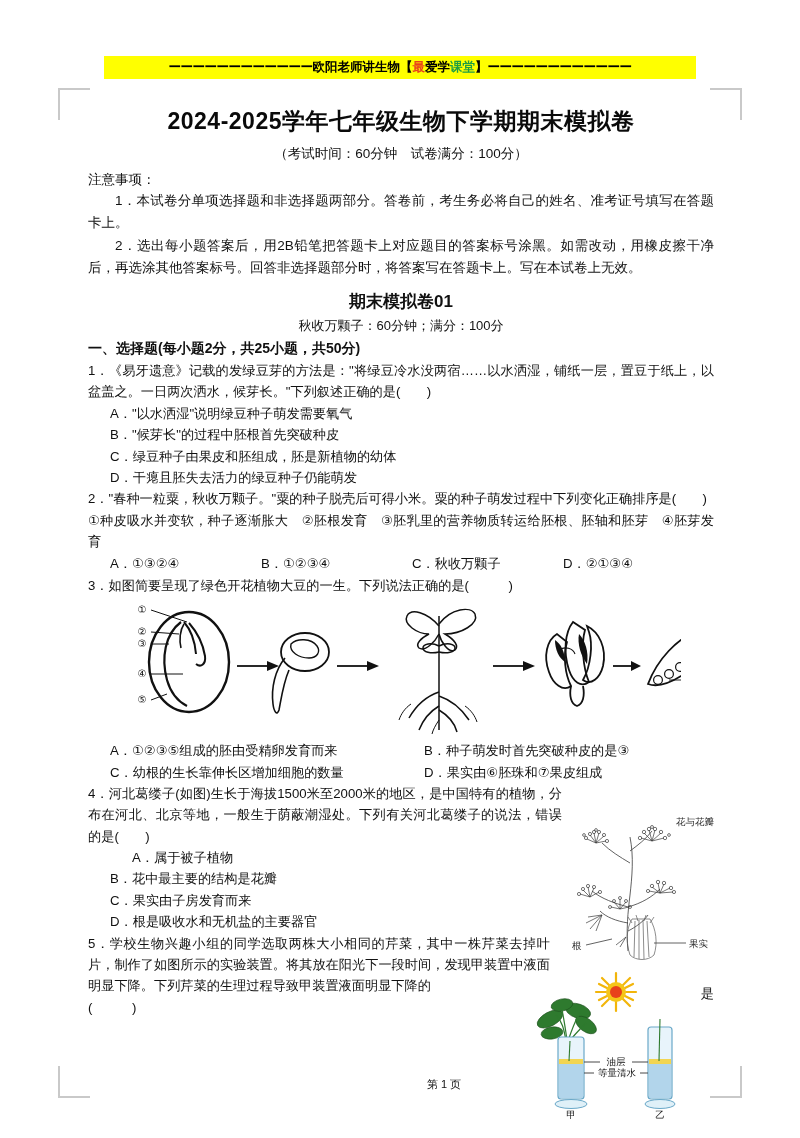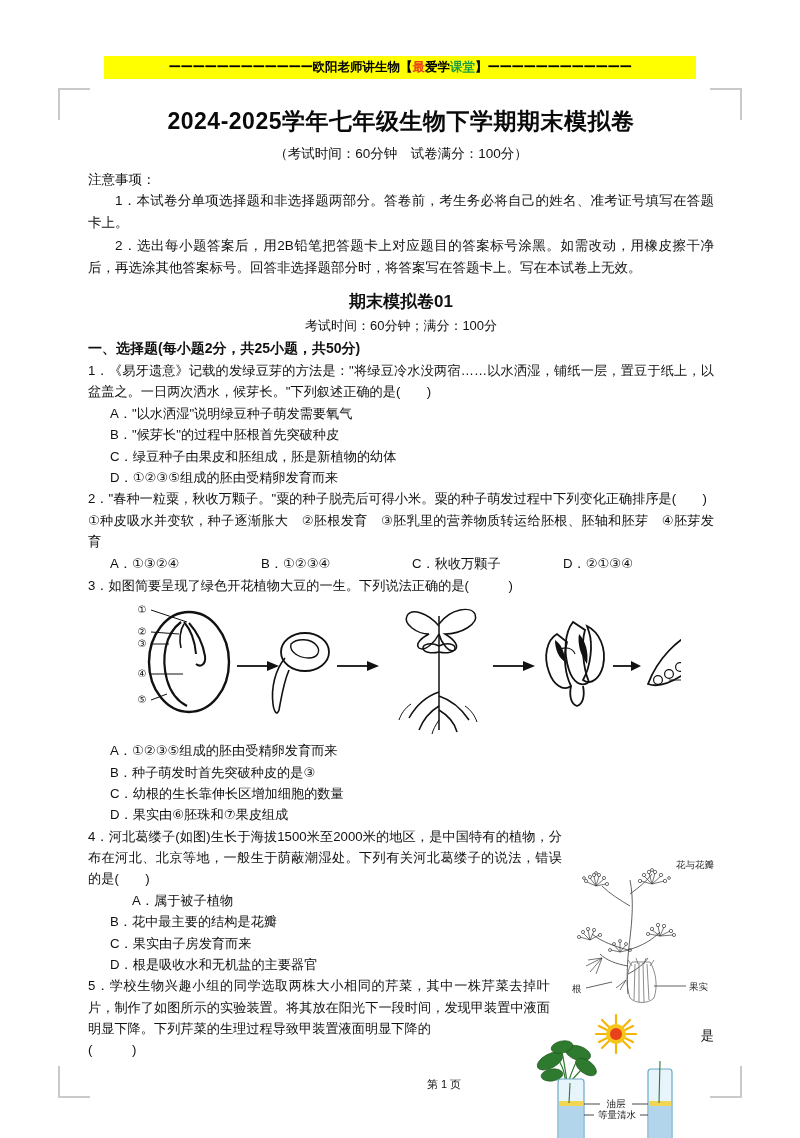--- a/index.html
+++ b/index.html
@@ -113,21 +113,20 @@
     margin: 0 0 1px 0;
     text-align: justify;
   }
   .q-stem { margin-bottom: 0px; }
   .opt { font-size: 13.2px; line-height: 1.62; }
   .opt-indent { padding-left: 22px; }
   .opt-row {
     display: flex;
     font-size: 13.2px;
     line-height: 1.62;
-    flex-direction: column;
   }
   .opt-row > span:first-child { width: 52%; }
   .opt-grid4 {
     display: flex;
     font-size: 13.2px;
     line-height: 1.62;
     padding-left: 22px;
   }
   .opt-grid4 > span { width: 25%; }
 
@@ -199,31 +198,31 @@
   <div class="content">
 
     <div class="doc-title">2024-2025学年七年级生物下学期期末模拟卷</div>
     <div class="subline">（考试时间：60分钟　试卷满分：100分）</div>
 
     <div class="notice-head">注意事项：</div>
     <p class="notice-p">1．本试卷分单项选择题和非选择题两部分。答卷前，考生务必将自己的姓名、准考证号填写在答题卡上。</p>
     <p class="notice-p">2．选出每小题答案后，用2B铅笔把答题卡上对应题目的答案标号涂黑。如需改动，用橡皮擦干净后，再选涂其他答案标号。回答非选择题部分时，将答案写在答题卡上。写在本试卷上无效。</p>
 
     <div class="mock-title">期末模拟卷01</div>
-    <div class="mock-sub">考试时间：60分钟；满分：100分</div>
+    <div class="mock-sub">秋收万颗子：60分钟；满分：100分</div>
     <div class="section-head">一、选择题(每小题2分，共25小题，共50分)</div>
 
     <div>
       <div class="q q-stem">
         <span>1．</span><span>《易牙遗意》记载的发绿豆芽的方法是："将绿豆冷水没两宿……以水洒湿，铺纸一层，置豆于纸上，以盆盖之。一日两次洒水，候芽长。"下列叙述正确的是(　　)</span>
       </div>
       <div class="opt opt-indent">A．"以水洒湿"说明绿豆种子萌发需要氧气</div>
       <div class="opt opt-indent">B．"候芽长"的过程中胚根首先突破种皮</div>
       <div class="opt opt-indent">C．绿豆种子由果皮和胚组成，胚是新植物的幼体</div>
-      <div class="opt opt-indent">D．①②③⑤组成的胚由受精卵发育而来</div>
+      <div class="opt opt-indent">D．干瘪且胚失去活力的绿豆种子仍能萌发</div>
     </div>
 
     <div>
       <div class="q q-stem">
         <span>2．</span><span>"春种一粒粟，秋收万颗子。"粟的种子脱壳后可得小米。粟的种子萌发过程中下列变化正确排序是(　　)</span>
       </div>
       <div class="q">①种皮吸水并变软，种子逐渐胀大　②胚根发育　③胚乳里的营养物质转运给胚根、胚轴和胚芽　④胚芽发育</div>
       <div class="opt-grid4">
         <span>A．①③②④</span>
         <span>B．①②③④</span>

